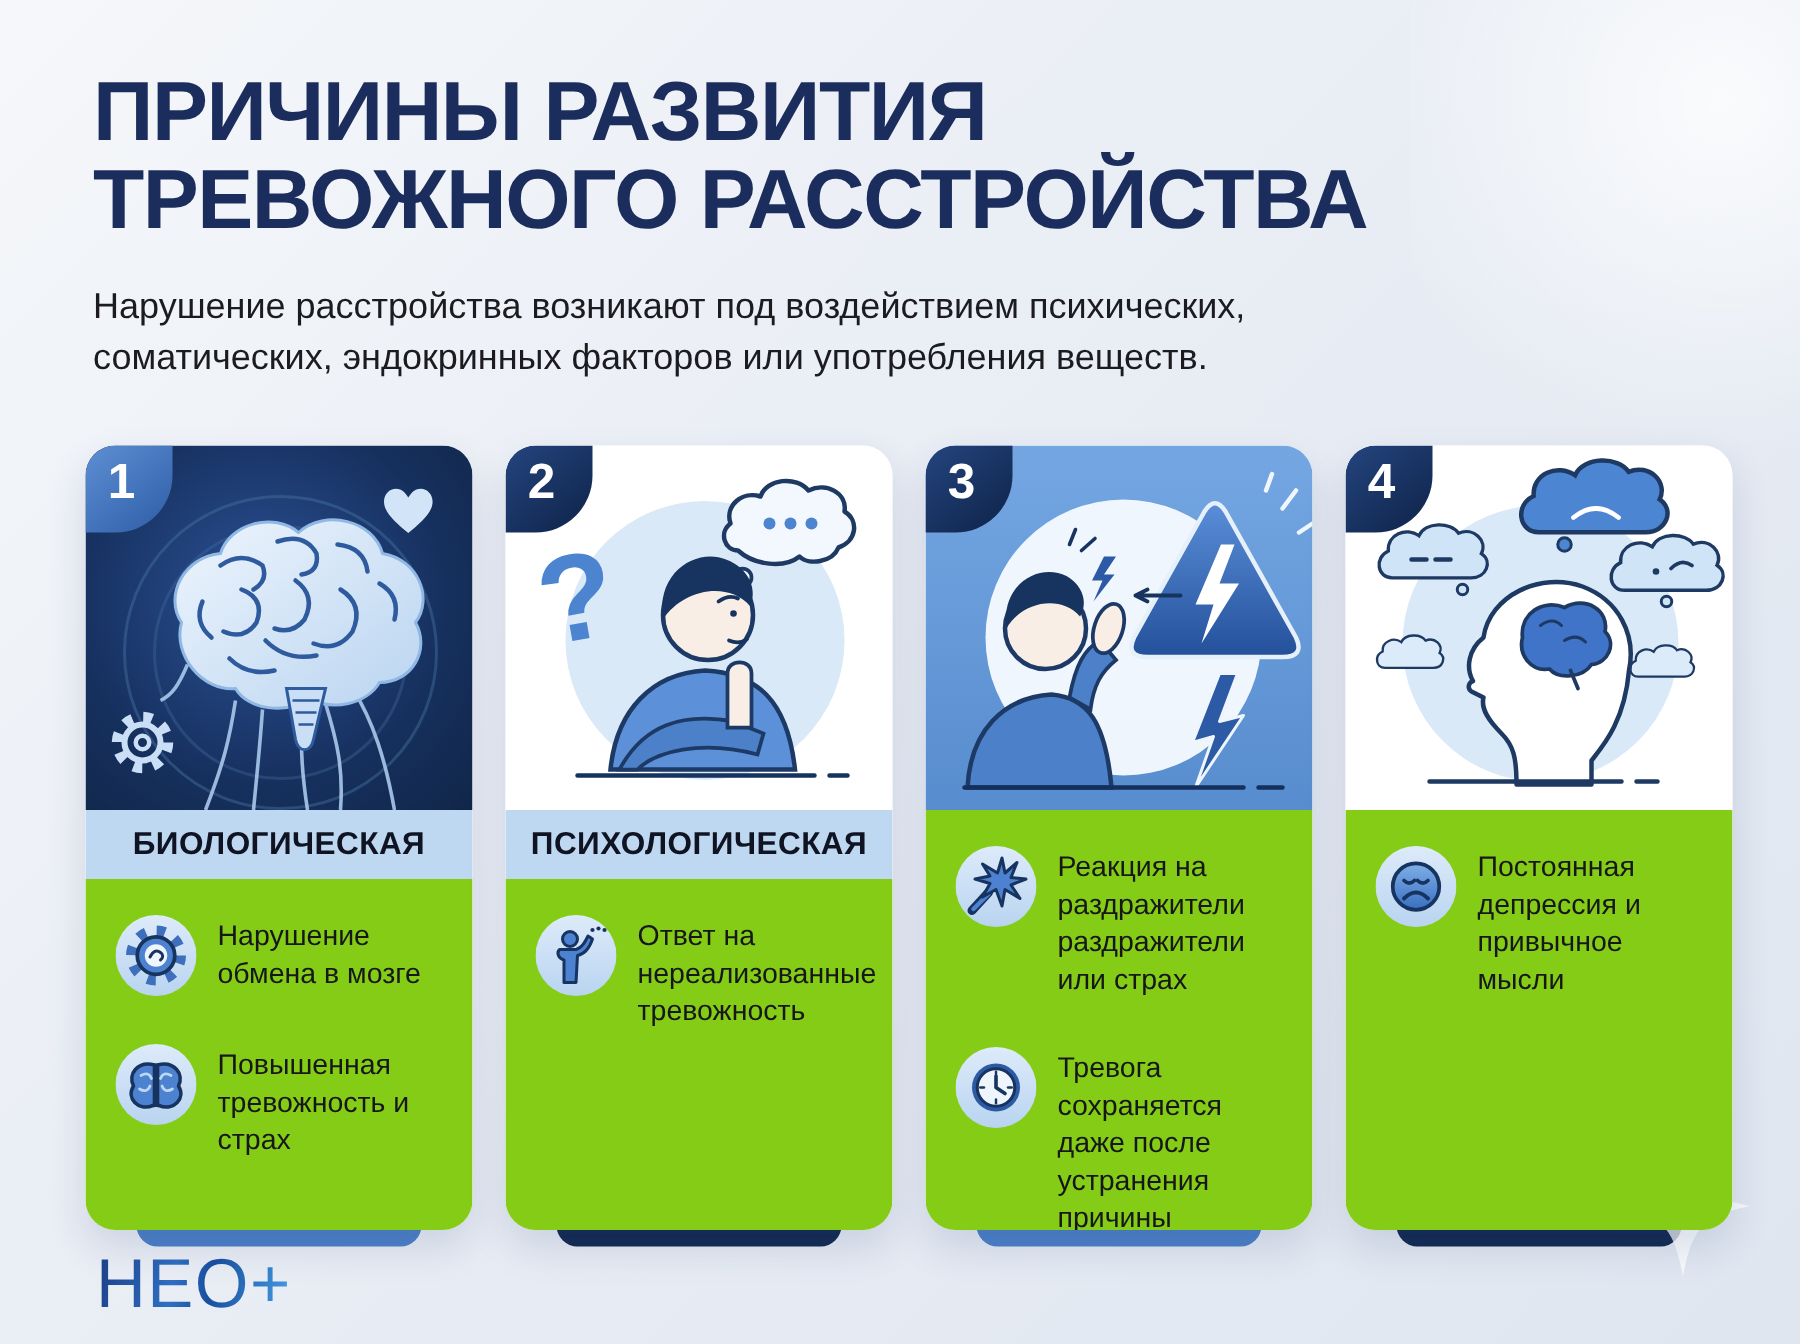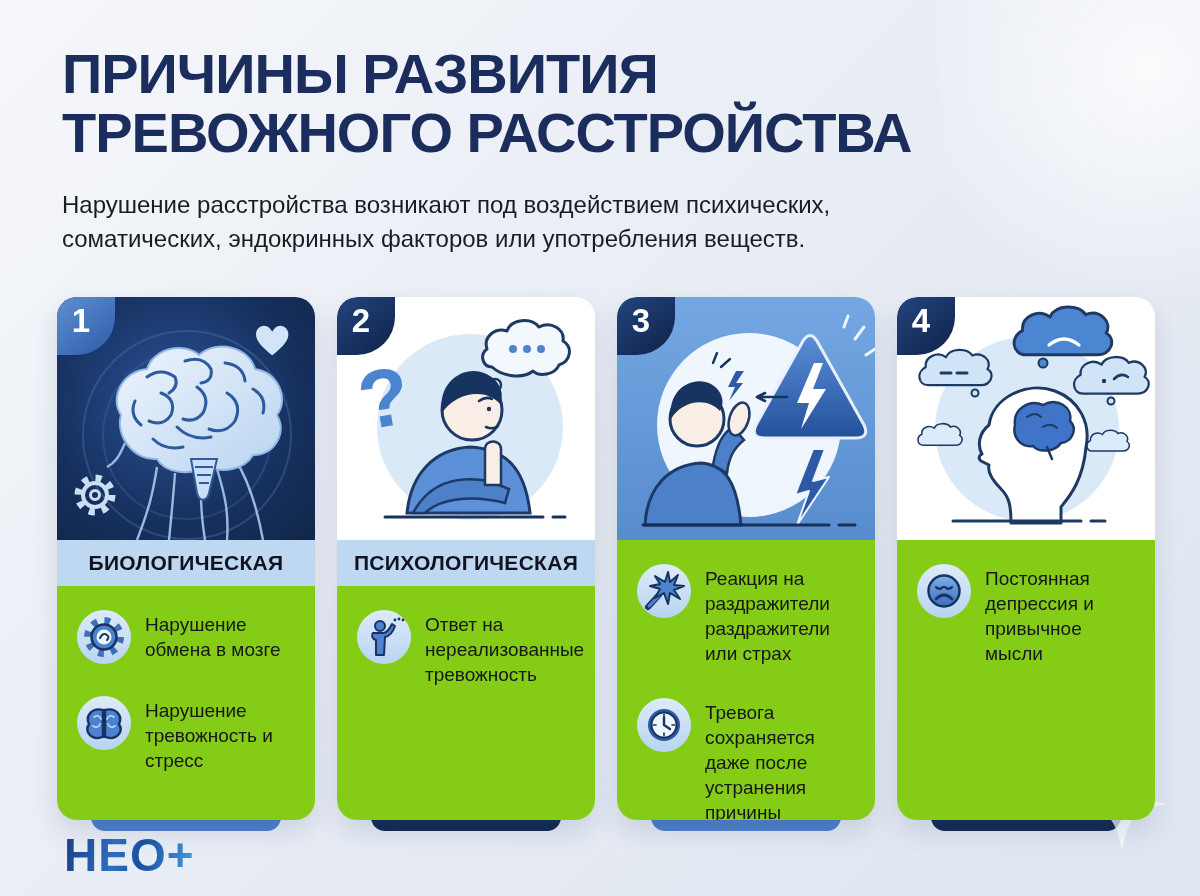--- a/index.html
+++ b/index.html
@@ -58,21 +58,21 @@
   .card-body {
     flex:1; background:#84cc16; padding:24px 12px 0 20px;
     display:flex; flex-direction:column; gap:32px;
   }
   .li { display:flex; gap:14px; align-items:flex-start; }
   .li-icon { flex:none; width:54px; height:54px; }
   .li-text { color:#17171a; font-size:19px; line-height:25px; font-weight:500; padding-top:2px; }
   
   .logo {
     position:absolute; left:64px; top:828px;
-    font-size:46px; font-weight:700; letter-spacing:1px; font-style:normal;
+    font-size:46px; font-weight:400; letter-spacing:1px; font-style:normal;
     background:linear-gradient(100deg,#1b3f86 0%,#2f6fc2 40%,#194f9e 58%,#47a0e8 100%);
     -webkit-background-clip:text; background-clip:text; color:transparent;
   }
   .sparkle { position:absolute; left:1072px; top:752px; z-index:0; }
 </style>
 </head>
 <body>
 
 <div class="page">
 
@@ -169,21 +169,21 @@
               <path d="M26,14 C15,11 8,20 12,28 C7,36 15,45 25,41 L26,41 Z" fill="#4c82cf" stroke="#17335f" stroke-width="2.4" stroke-linejoin="round"></path>
               <path d="M28,14 C39,11 46,20 42,28 C47,36 39,45 29,41 L28,41 Z" fill="#4c82cf" stroke="#17335f" stroke-width="2.4" stroke-linejoin="round"></path>
               <path d="M27,13 V42" stroke="#17335f" stroke-width="2"></path>
               <g stroke="#bcd7f1" stroke-width="1.8" fill="none" stroke-linecap="round">
                 <path d="M17,21 q5,-3 7,2"></path>
                   <path d="M16,30 q5,3 7,-2"></path>
                 <path d="M37,21 q-5,-3 -7,2"></path>
                   <path d="M38,30 q-5,3 -7,-2"></path>
               </g>
             </svg>
-            <div class="li-text">Нарушение тревожность и стресс</div>
+            <div class="li-text">Повышенная тревожность и страх</div>
           </div>
         </div>
       </div>
     </div>
 
     <div class="card">
       <div class="pill navy"></div>
       <div class="card-inner">
         <div class="illo white-bg">
           <svg width="258" height="243" viewBox="0 0 258 243">

